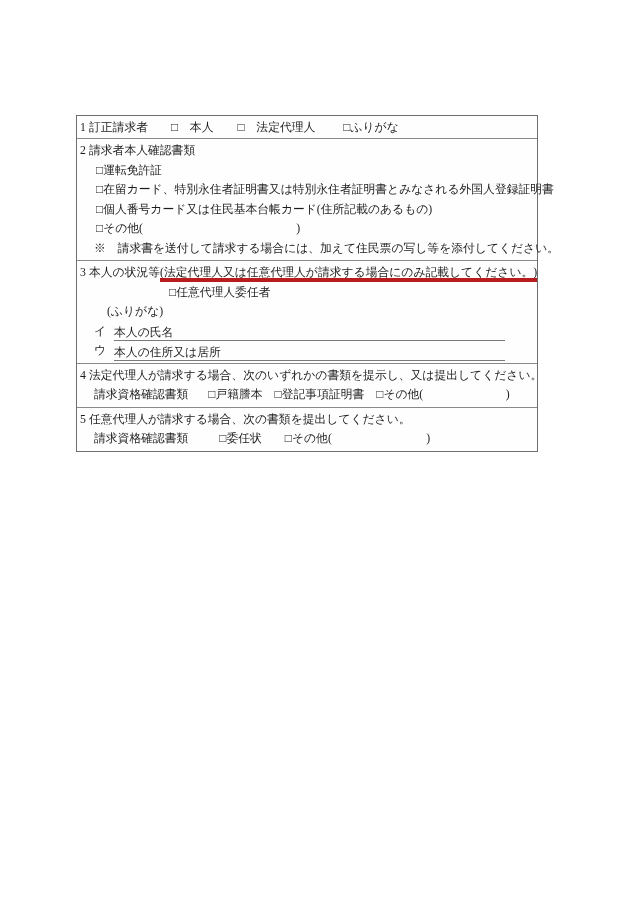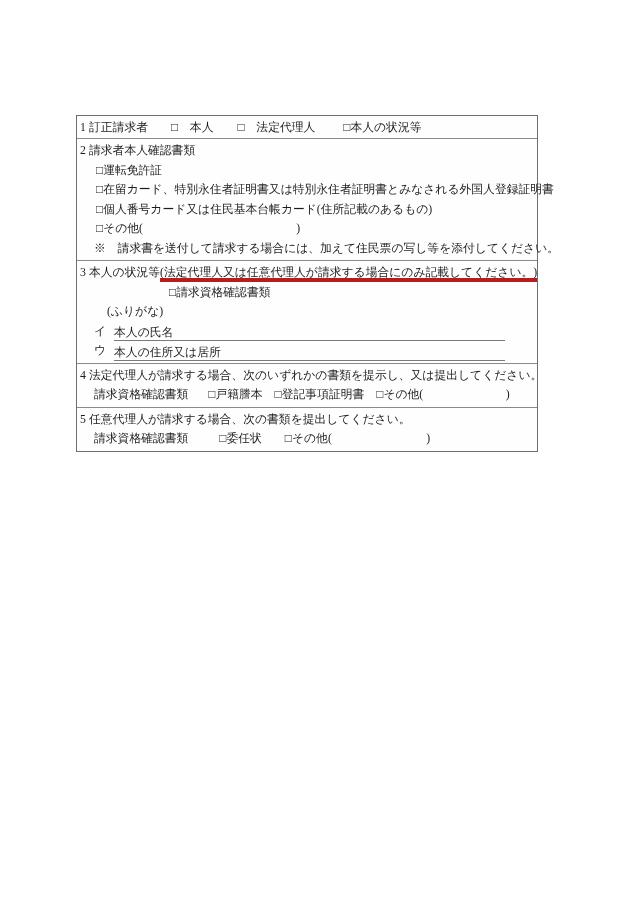--- a/index.html
+++ b/index.html
@@ -77,40 +77,40 @@
 
 <div class="sheet">
   <div class="form-table">
 
     <div class="row row1">
       <span class="num">1</span>
       <div class="line ml12">
         <span>訂正請求者</span>
         <span class="opt opt-1">□　本人</span>
         <span class="opt opt-2">□　法定代理人</span>
-        <span class="opt opt-3">□本人の状況等</span>
+        <span class="opt opt-3">□ふりがな</span>
       </div>
     </div>
 
     <div class="row">
       <span class="num">2</span>
       <div class="line ml12">請求者本人確認書類</div>
       <div class="line ml19">□運転免許証</div>
       <div class="line ml19">□在留カード、特別永住者証明書又は特別永住者証明書とみなされる外国人登録証明書</div>
       <div class="line ml19">□個人番号カード又は住民基本台帳カード(住所記載のあるもの)</div>
       <div class="line ml19">□その他(　　　　　　　　　　　　　)</div>
       <div class="line ml17">※　請求書を送付して請求する場合には、加えて住民票の写し等を添付してください。</div>
     </div>
 
     <div class="row">
       <span class="num">3</span>
       <div class="line ml12">
         <span>本人の状況等</span><span class="underlined">(法定代理人又は任意代理人が請求する場合にのみ記載してください。)</span>
       </div>
-      <div class="line ml92">□請求資格確認書類</div>
+      <div class="line ml92">□任意代理人委任者</div>
       <div class="line ml30">(ふりがな)</div>
       <div class="line ml17">
         <span class="letter">イ</span>
         <span class="ruled">本人の氏名</span>
       </div>
       <div class="line ml17">
         <span class="letter">ウ</span>
         <span class="ruled">本人の住所又は居所</span>
       </div>
     </div>

